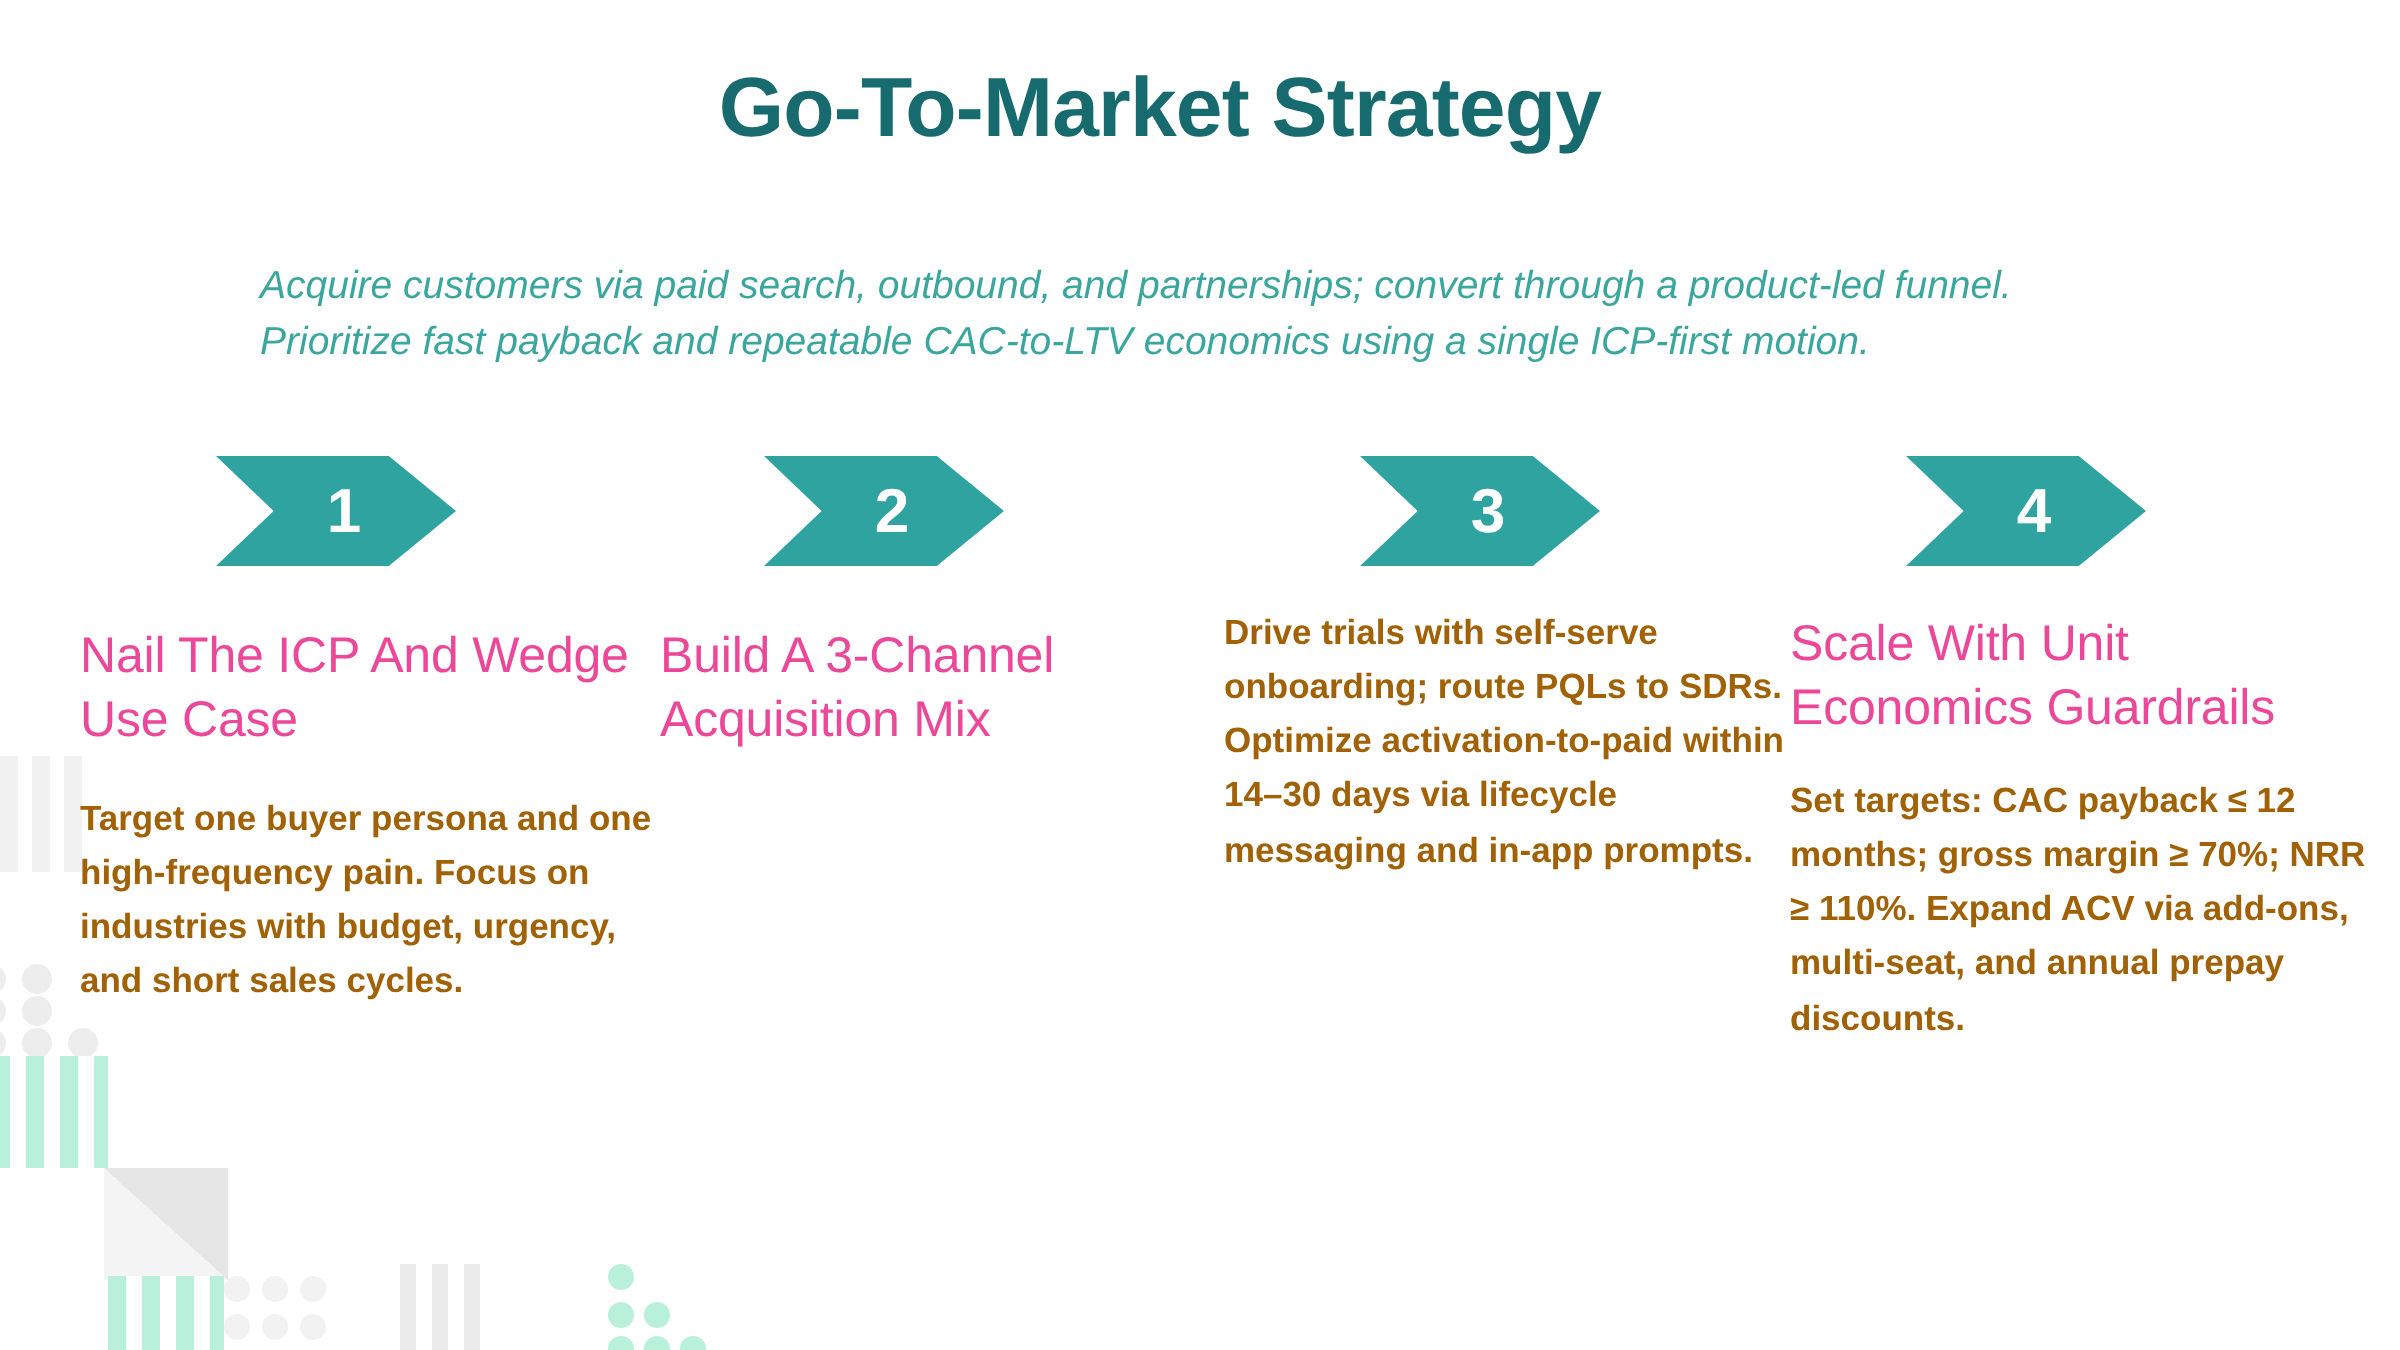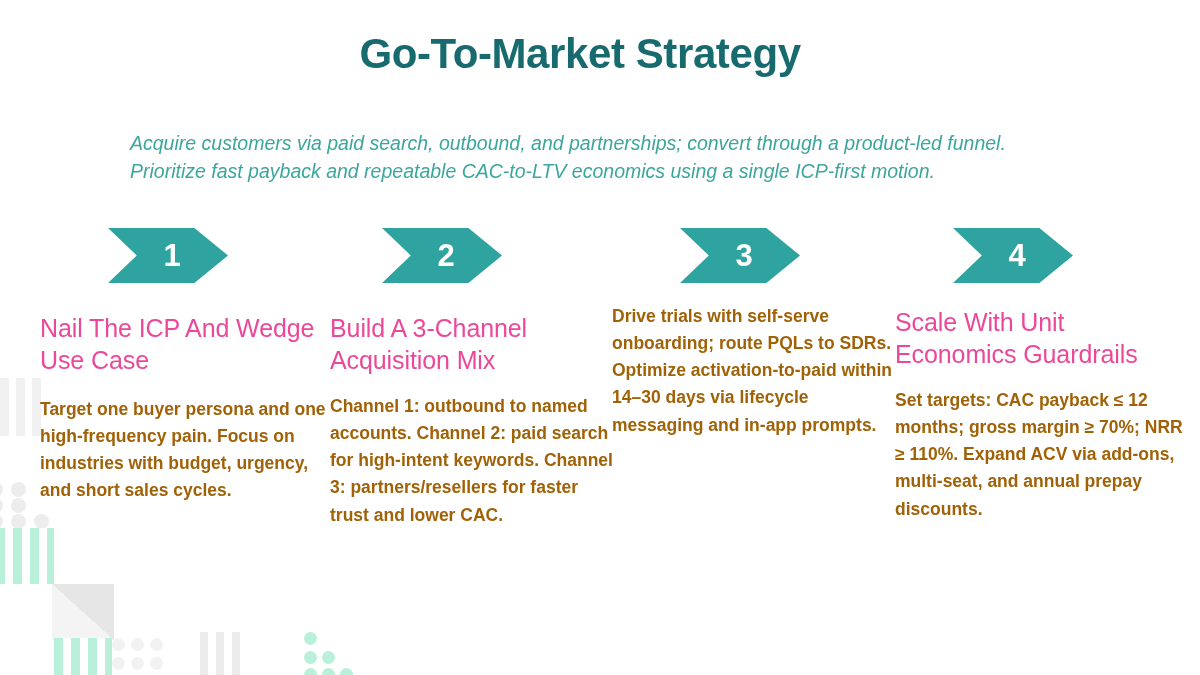--- a/index.html
+++ b/index.html
@@ -223,21 +223,20 @@
       <div class="col-body">Target one buyer persona and one high-frequency pain. Focus on industries with budget, urgency, and short sales cycles.</div>
     </div>
 
     <div class="col col-1">
       <div class="chev-wrap">
         <div class="chevron">
           <span class="chev-num">2</span>
         </div>
       </div>
       <div class="col-head">Build A 3-Channel Acquisition Mix</div>
-      <div class="col-body">Channel 1: outbound to named accounts. Channel 2: paid search for high-intent keywords. Channel 3: partners/resellers for faster trust and lower CAC.</div>
     </div>
 
     <div class="col col-2">
       <div class="chev-wrap">
         <div class="chevron">
           <span class="chev-num">3</span>
         </div>
       </div>
       <div class="col-body">Drive trials with self-serve onboarding; route PQLs to SDRs. Optimize activation-to-paid within 14–30 days via lifecycle messaging and in-app prompts.</div>
     </div>

